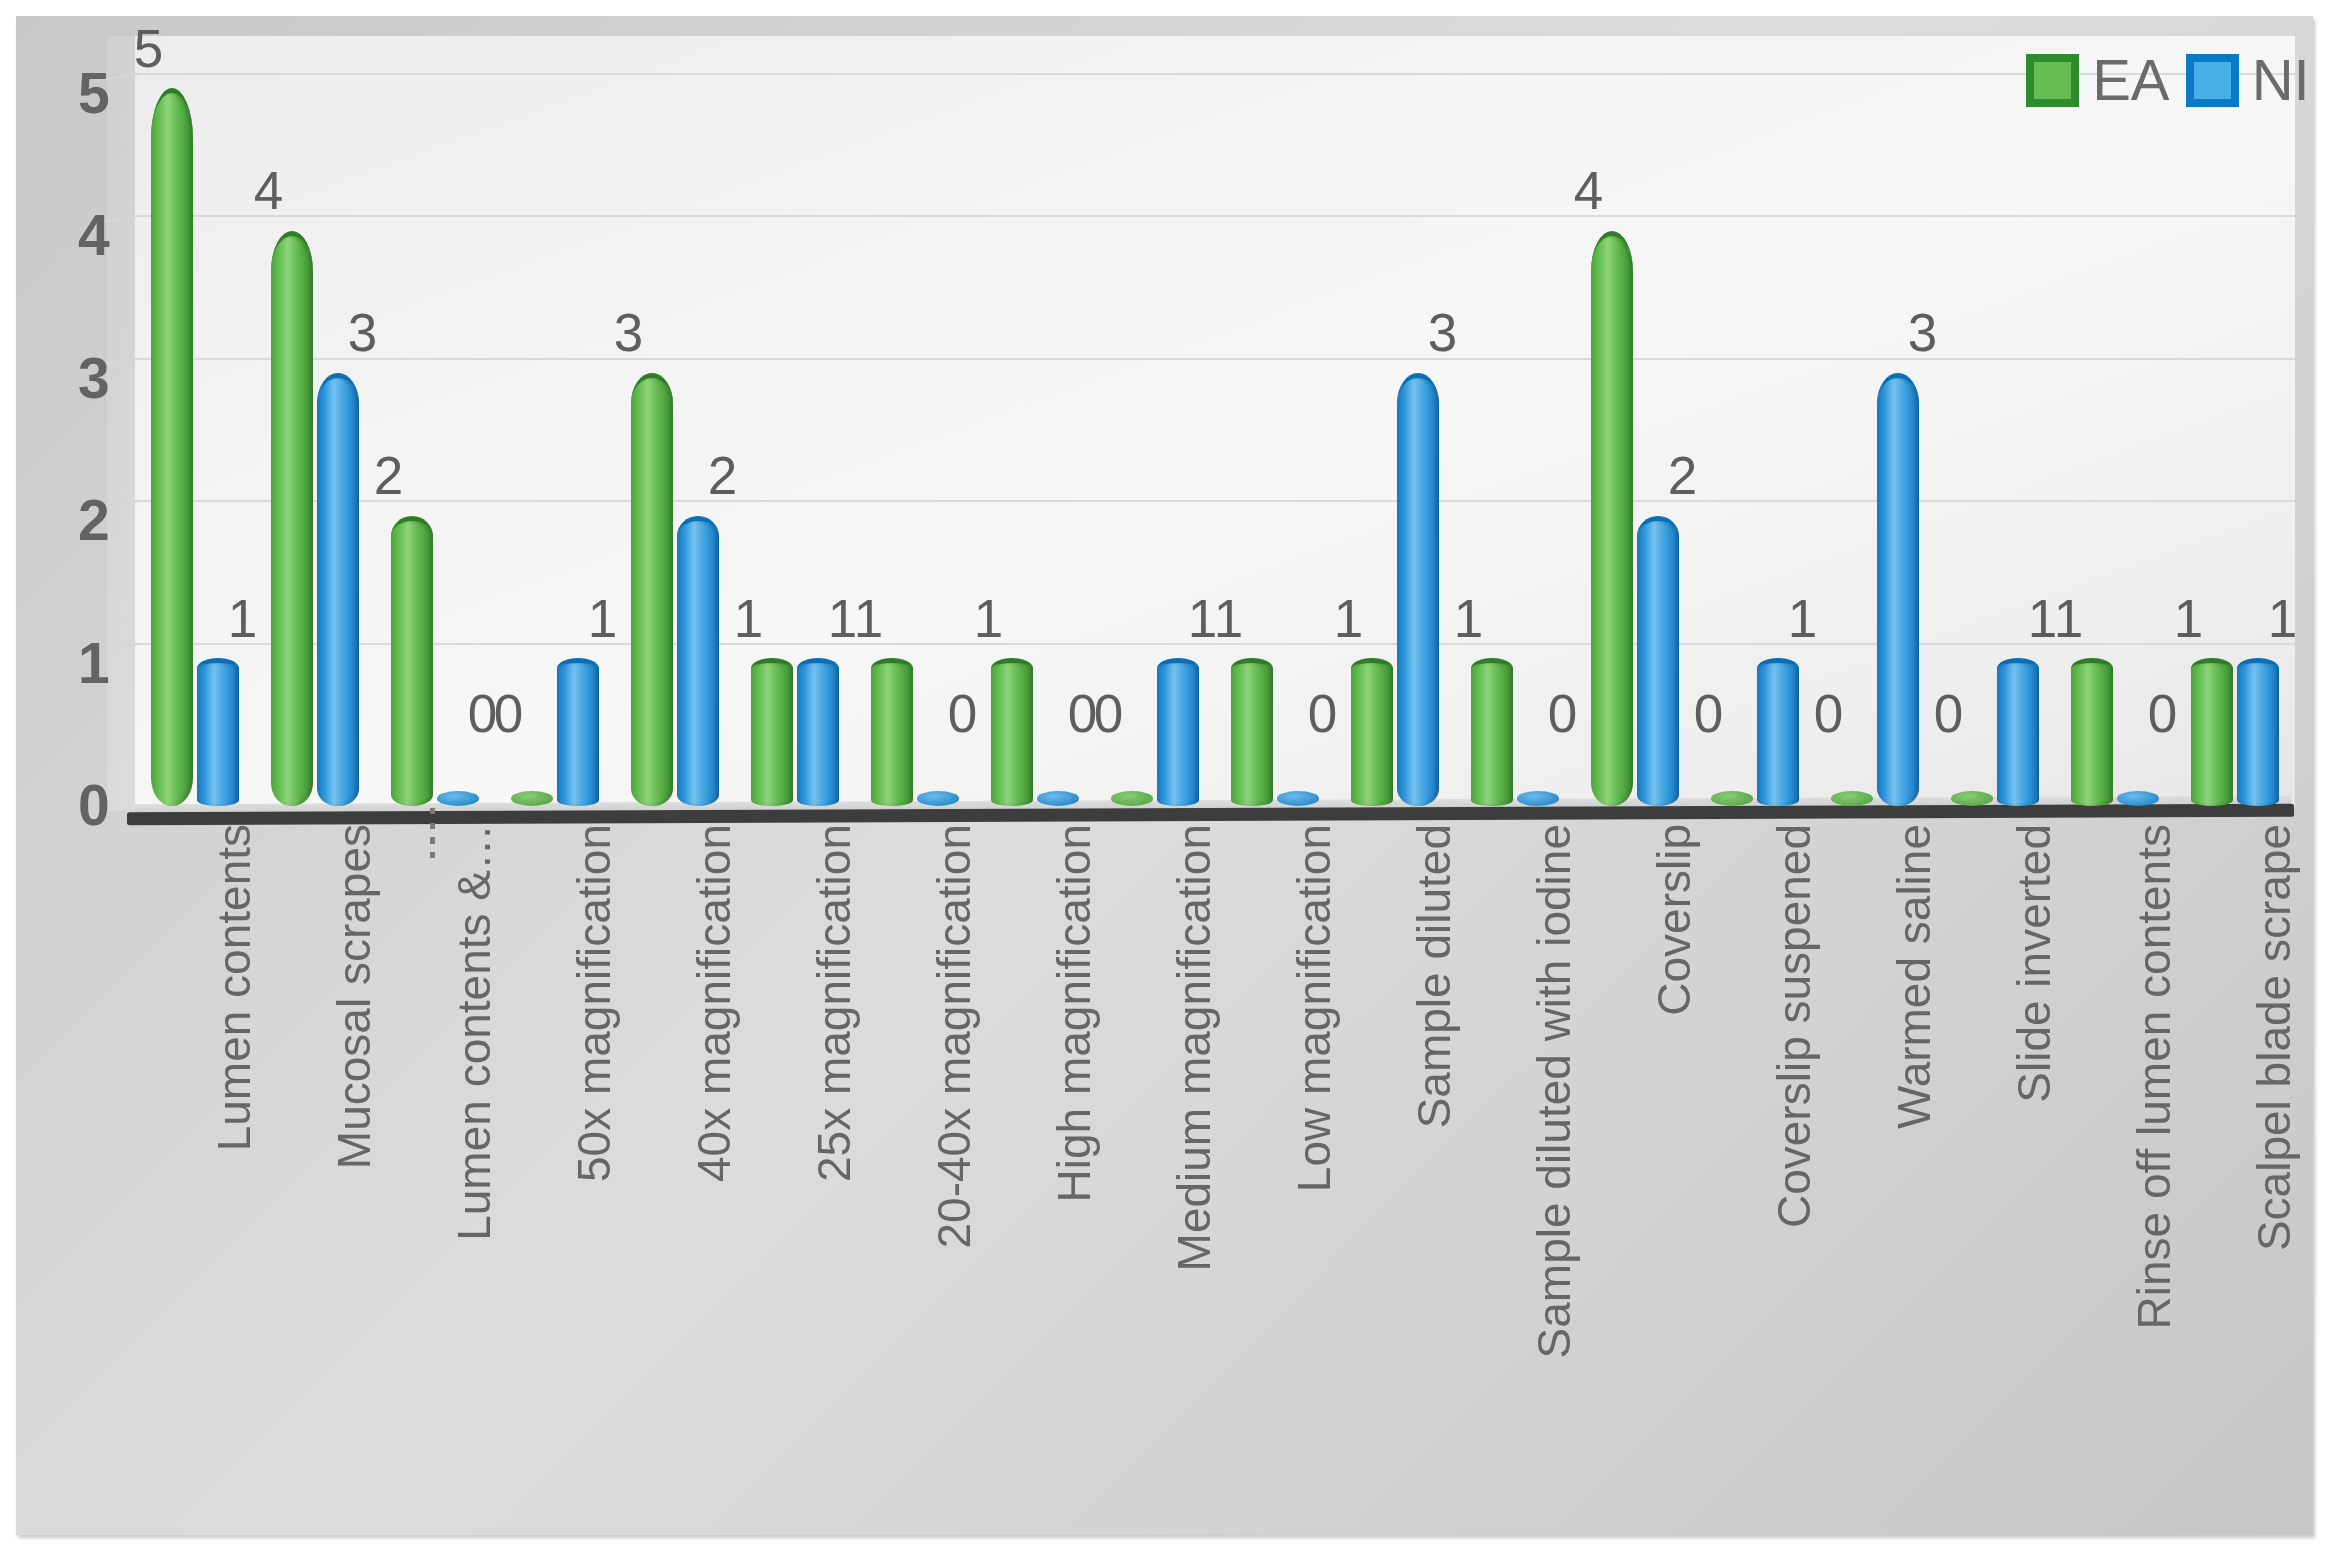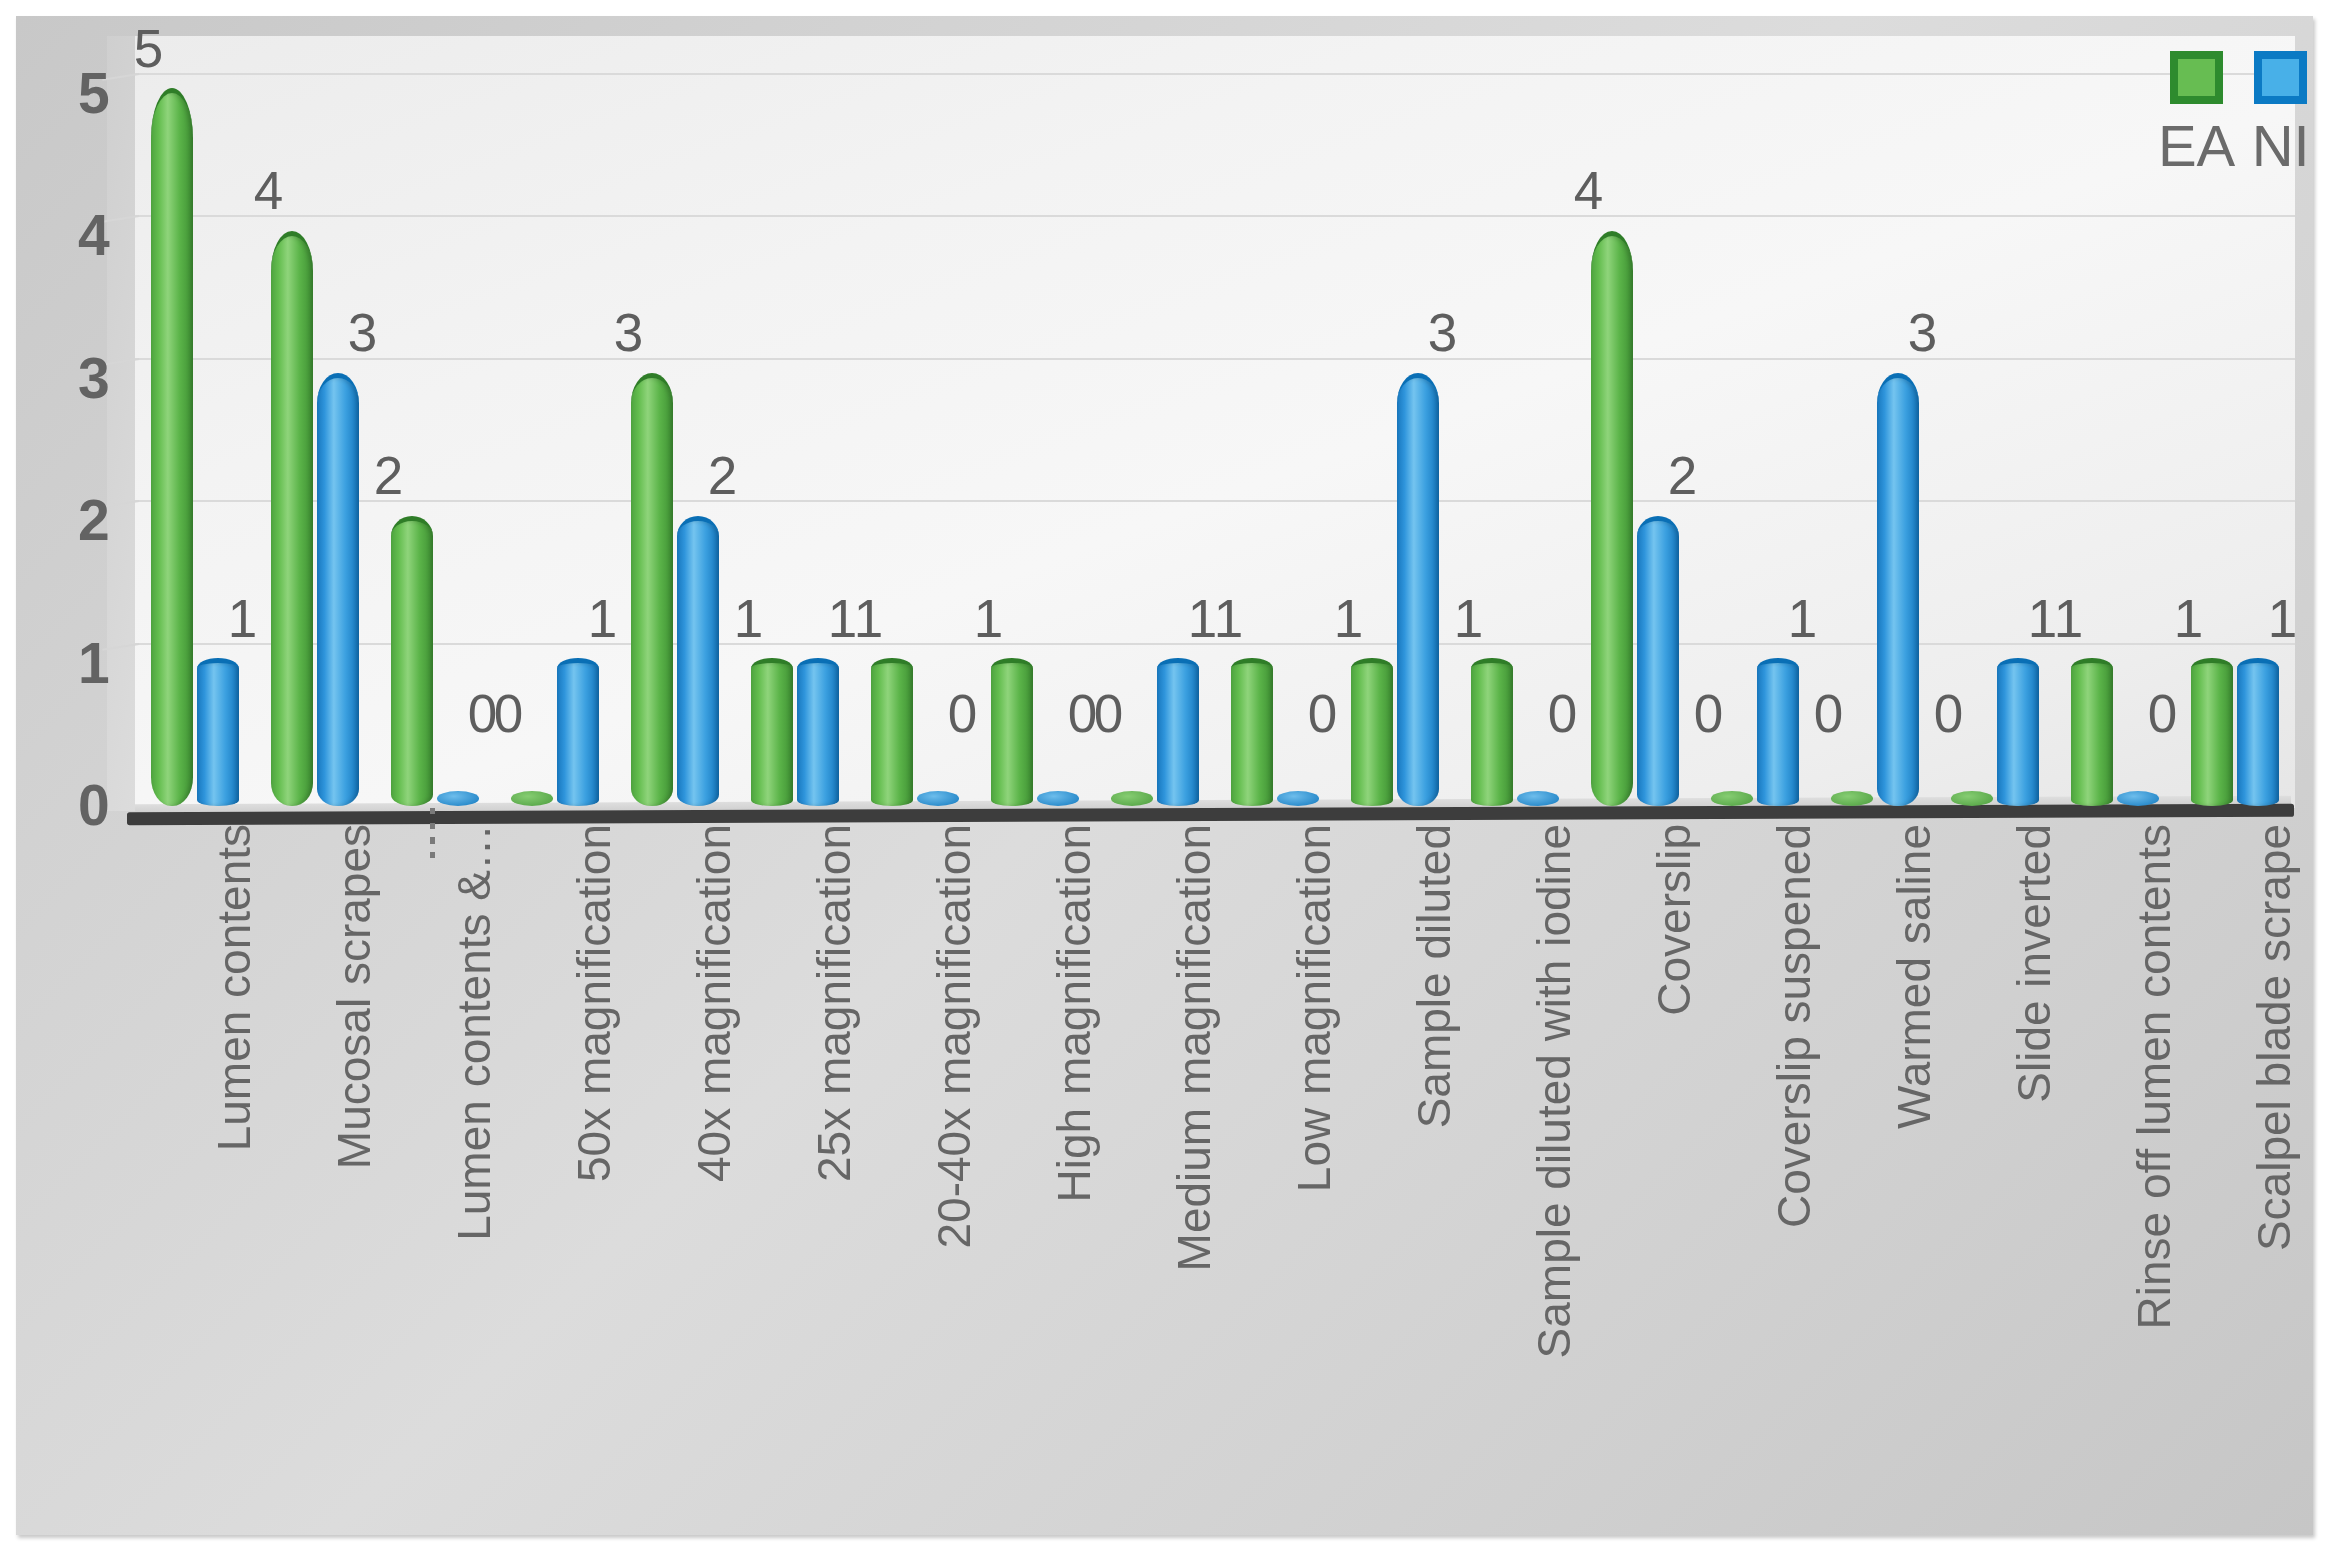--- a/index.html
+++ b/index.html
@@ -147,21 +147,21 @@
     background:repeating-linear-gradient(180deg,#7a7a7a 0 6.4px,transparent 6.4px 14.6px);
   }
 
   
   #legend{
     position:absolute;
     right:0px;top:35px;
     display:flex;align-items:center;gap:16.4px;
     padding-right:3.7px;
   }
-  .legend-item{display:flex;align-items:center;gap:12.8px;flex-direction:column;}
+  .legend-item{display:flex;align-items:center;gap:12.8px;}
   .swatch{width:53px;height:53px;box-sizing:border-box;}
   .swatch.ea{background:#67bd52;border:8.2px solid #2e8b2e;}
   .swatch.ni{background:#48b0e8;border:8.2px solid #0b7ac4;}
   .legend-text{font-size:58px;color:#6b6b6b;line-height:1;}
 </style>
 </head>
 <body>
 
 <div id="chart-frame">
 

